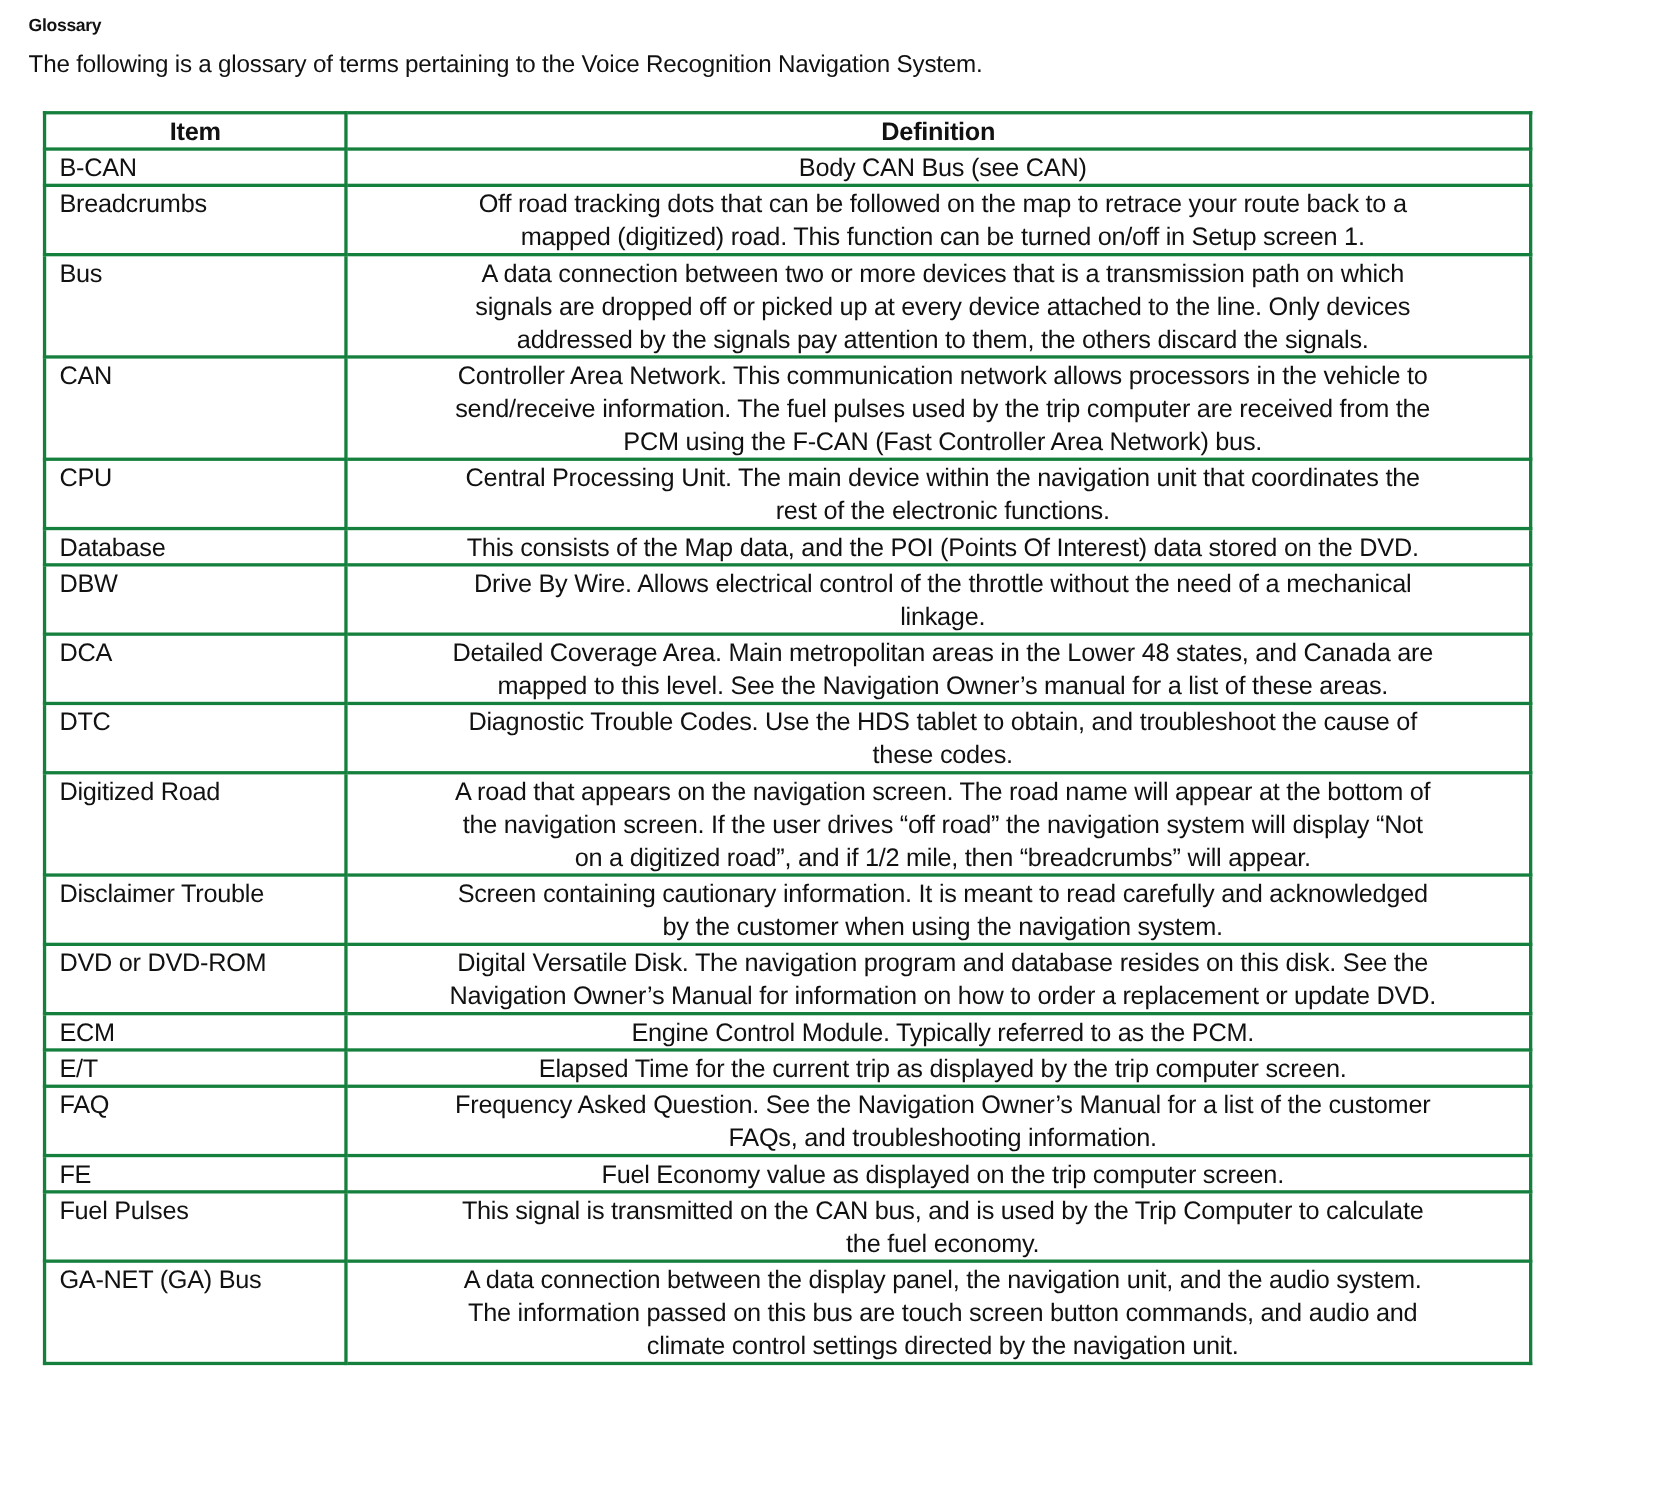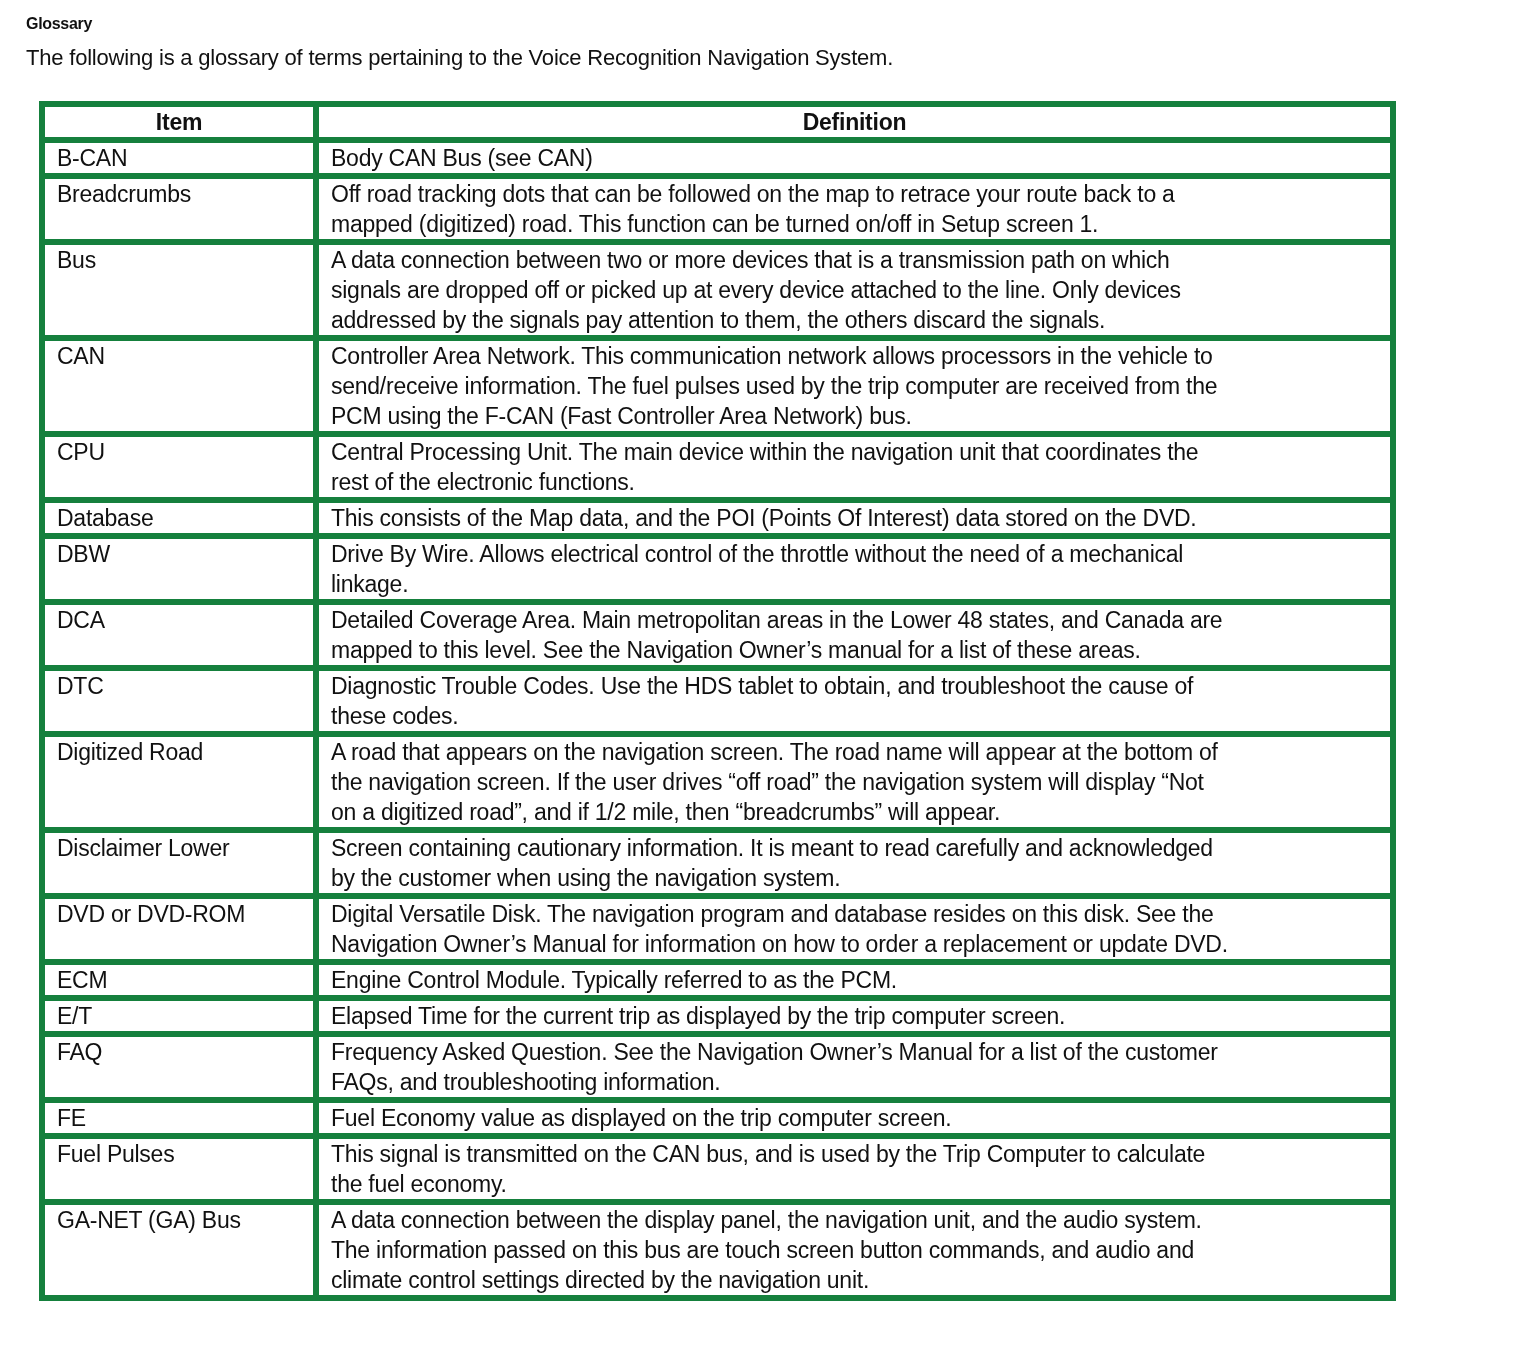--- a/index.html
+++ b/index.html
@@ -37,21 +37,21 @@
       width: 1351px;
       border-collapse: collapse;
       table-layout: fixed;
       font-size: 23px;
       letter-spacing: -0.25px;
       line-height: 30px;
     }
     table.glossary col.c-item { width: 274px; }
     table.glossary col.c-def { width: 1077px; }
     table.glossary th, table.glossary td {
-      border: 6px solid #15803d;
+      border: 3px solid #15803d;
       padding: 0 0 0 12px;
       vertical-align: top;
       text-align: left;
       overflow: hidden;
       white-space: normal;
       margin-top: 12px;
     }
     table.glossary th {
       font-weight: bold;
       text-align: center;
@@ -59,20 +59,21 @@
       height: 29px;
       line-height: 30px;
     }
     table.glossary td.def {
       padding-left: 12px;
       padding-right: 4px;
     }
     table.glossary td .line {
       display: block;
       white-space: nowrap;
+      text-align: center;
     }
   </style>
 </head>
 <body>
 
 <div class="page-title">Glossary</div>
 <div class="intro">The following is a glossary of terms pertaining to the Voice Recognition Navigation System.</div>
 
 <table class="glossary">
   <colgroup>
@@ -151,21 +152,21 @@
       </tr>
       <tr>
         <td class="item">Digitized Road</td>
         <td class="def">
           <span class="line">A road that appears on the navigation screen. The road name will appear at the bottom of</span>
           <span class="line">the navigation screen. If the user drives “off road” the navigation system will display “Not</span>
           <span class="line">on a digitized road”, and if 1/2 mile, then “breadcrumbs” will appear.</span>
         </td>
       </tr>
       <tr>
-        <td class="item">Disclaimer Lower</td>
+        <td class="item">Disclaimer Trouble</td>
         <td class="def">
           <span class="line">Screen containing cautionary information. It is meant to read carefully and acknowledged</span>
           <span class="line">by the customer when using the navigation system.</span>
         </td>
       </tr>
       <tr>
         <td class="item">DVD or DVD-ROM</td>
         <td class="def">
           <span class="line">Digital Versatile Disk. The navigation program and database resides on this disk. See the</span>
           <span class="line">Navigation Owner’s Manual for information on how to order a replacement or update DVD.</span>

